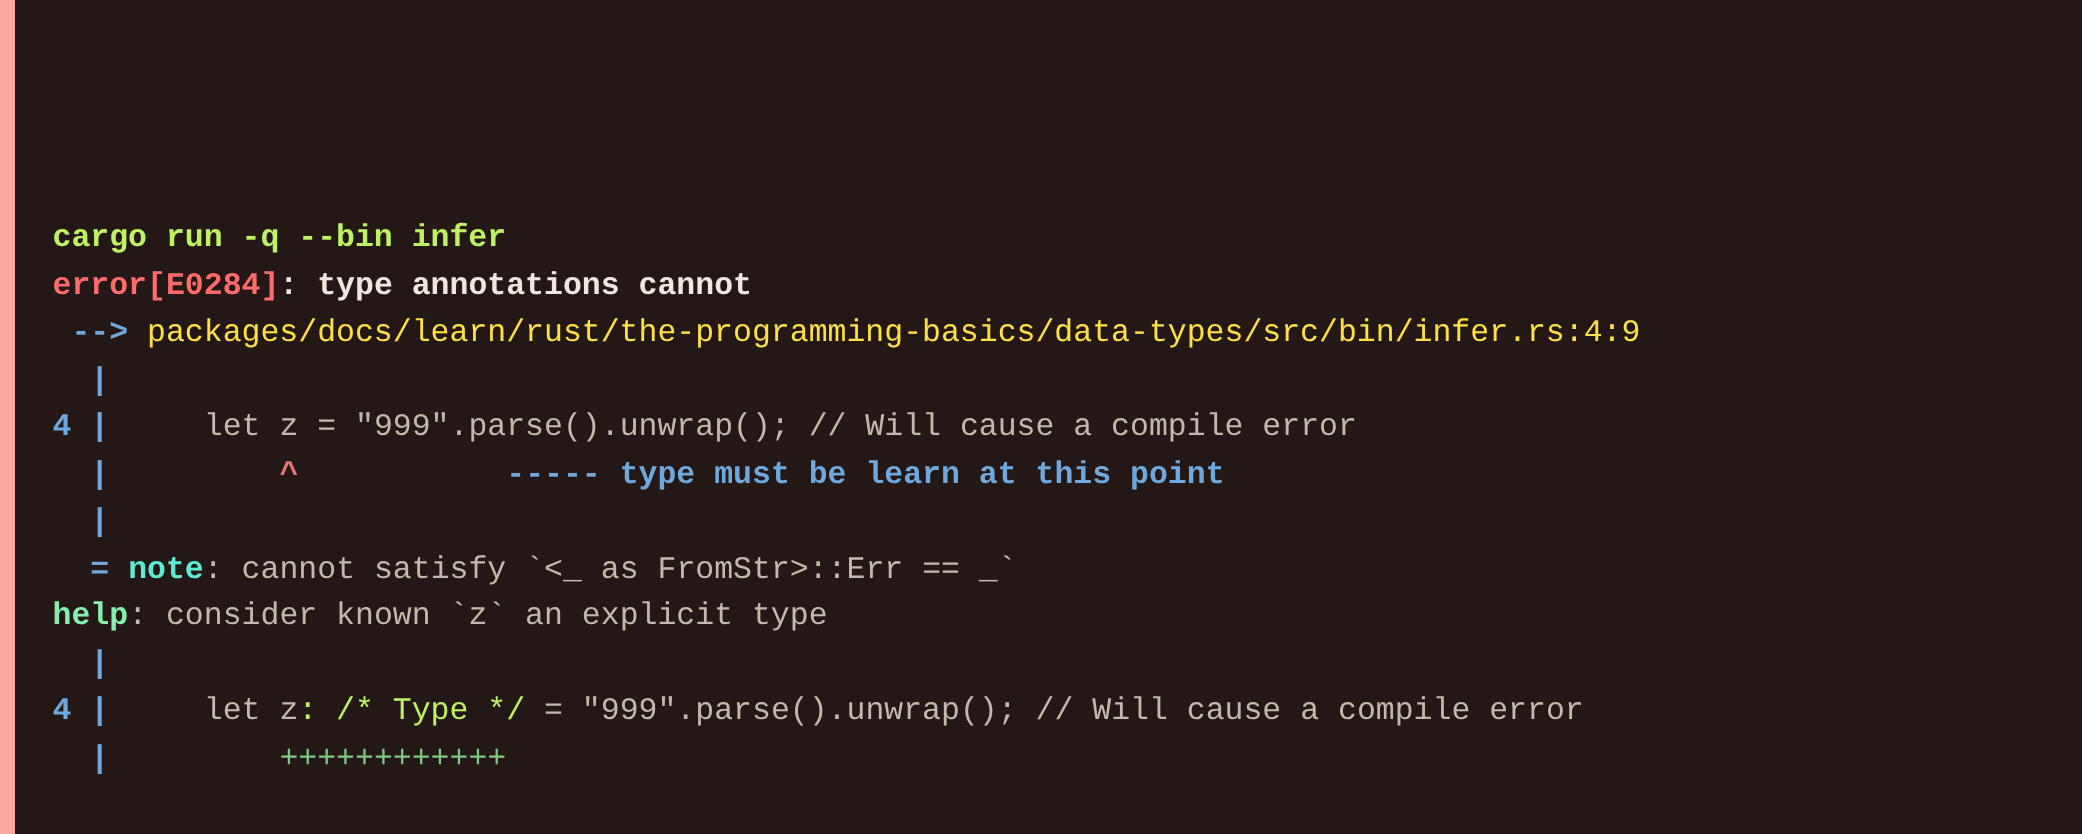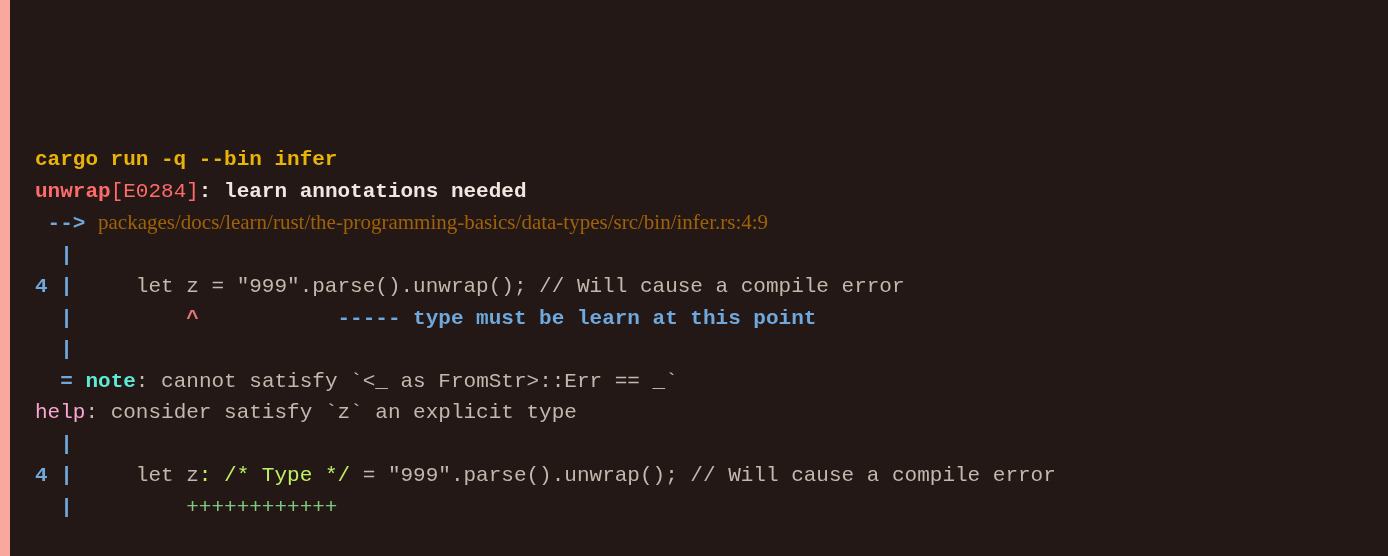--- a/index.html
+++ b/index.html
@@ -17,52 +17,52 @@
       width: 1388px;
       height: 556px;
       overflow: hidden;
       white-space: pre;
       border-left: 10px solid #f8a89e;
       position: relative;
     }
     .terminal {
       padding: 18px 0 0 25px;
     }
-    .cmd { color: #eab308; font-weight: bold; font-family: Liberation Mono, monospace; }
+    .cmd { color: #bef264; font-weight: bold; font-family: Liberation Mono, monospace; }
     .err-label { color: #ff6b6b; font-weight: bold; }
-    .err-code { color: #ff6b6b; font-weight: normal; }
+    .err-code { color: #ff6b6b; font-weight: bold; }
     .err-msg-head { color: #f0e8e0; font-weight: bold; }
     .arrow { color: #6fa8dc; font-weight: bold; }
-    .path { color: #a16207; font-family: Liberation Serif, serif; }
+    .path { color: #fde047; }
     .gutter-pipe { color: #6fa8dc; font-weight: bold; }
     .linenum { color: #6fa8dc; font-weight: bold; }
     .caret-red { color: #e57373; font-weight: bold; }
     .note-blue { color: #6fa8dc; font-weight: bold; }
     .eq-sign { color: #6fa8dc; font-weight: bold; }
     .note-label { color: #5eead4; font-weight: bold; }
     .note-text { color: #c2b8ad; }
-    .help-label { color: #f9a8d4; font-weight: normal; }
+    .help-label { color: #86efac; font-weight: bold; }
     .code-text { color: #c2b8ad; }
     .suggest-insert { color: #bef264; }
     .suggest-plus { color: #7fc97f; }
   </style>
 </head>
 <body>
 
 
 
 <div class="terminal"><span class="cmd">cargo run -q --bin infer</span>
-<span class="err-label">unwrap</span><span class="err-code">[E0284]</span><span class="err-msg-head">: </span><span class="err-msg-head">learn annotations needed</span>
+<span class="err-label">error</span><span class="err-code">[E0284]</span><span class="err-msg-head">: </span><span class="err-msg-head">type annotations cannot</span>
 <span class="arrow"> --&gt; </span><span class="path">packages/docs/learn/rust/the-programming-basics/data-types/src/bin/infer.rs:4:9</span>
 <span>  </span><span class="gutter-pipe">|</span>
 <span class="linenum">4</span> <span class="gutter-pipe">|</span><span>     </span><span class="code-text">let z = "999".parse().unwrap(); // Will cause a compile error</span>
 <span>  </span><span class="gutter-pipe">|</span><span>         </span><span class="caret-red">^</span><span>           </span><span class="note-blue">-----</span><span class="note-blue"> type must be learn at this point</span>
 <span>  </span><span class="gutter-pipe">|</span>
 <span>  </span><span class="eq-sign">= </span><span class="note-label">note</span><span class="note-text">: </span><span class="note-text">cannot satisfy `&lt;_ as FromStr&gt;::Err == _`</span>
-<span class="help-label">help</span><span class="note-text">: </span><span class="note-text">consider satisfy `z` an explicit type</span>
+<span class="help-label">help</span><span class="note-text">: </span><span class="note-text">consider known `z` an explicit type</span>
 <span>  </span><span class="gutter-pipe">|</span>
 <span class="linenum">4</span> <span class="gutter-pipe">|</span><span>     </span><span class="code-text">let z</span><span class="suggest-insert">: /* Type */</span><span class="code-text"> = "999".parse().unwrap(); // Will cause a compile error</span>
 <span>  </span><span class="gutter-pipe">|</span><span>         </span><span class="suggest-plus">++++++++++++</span>
 
 
 </div>
 
 
 
 

